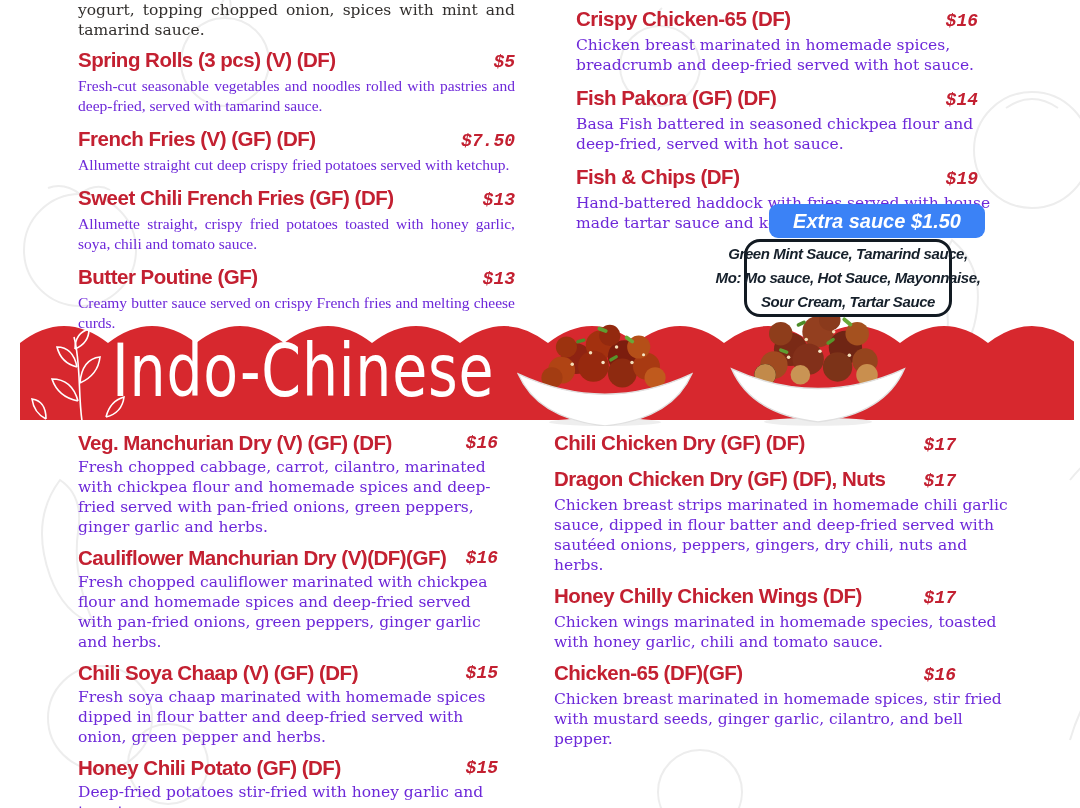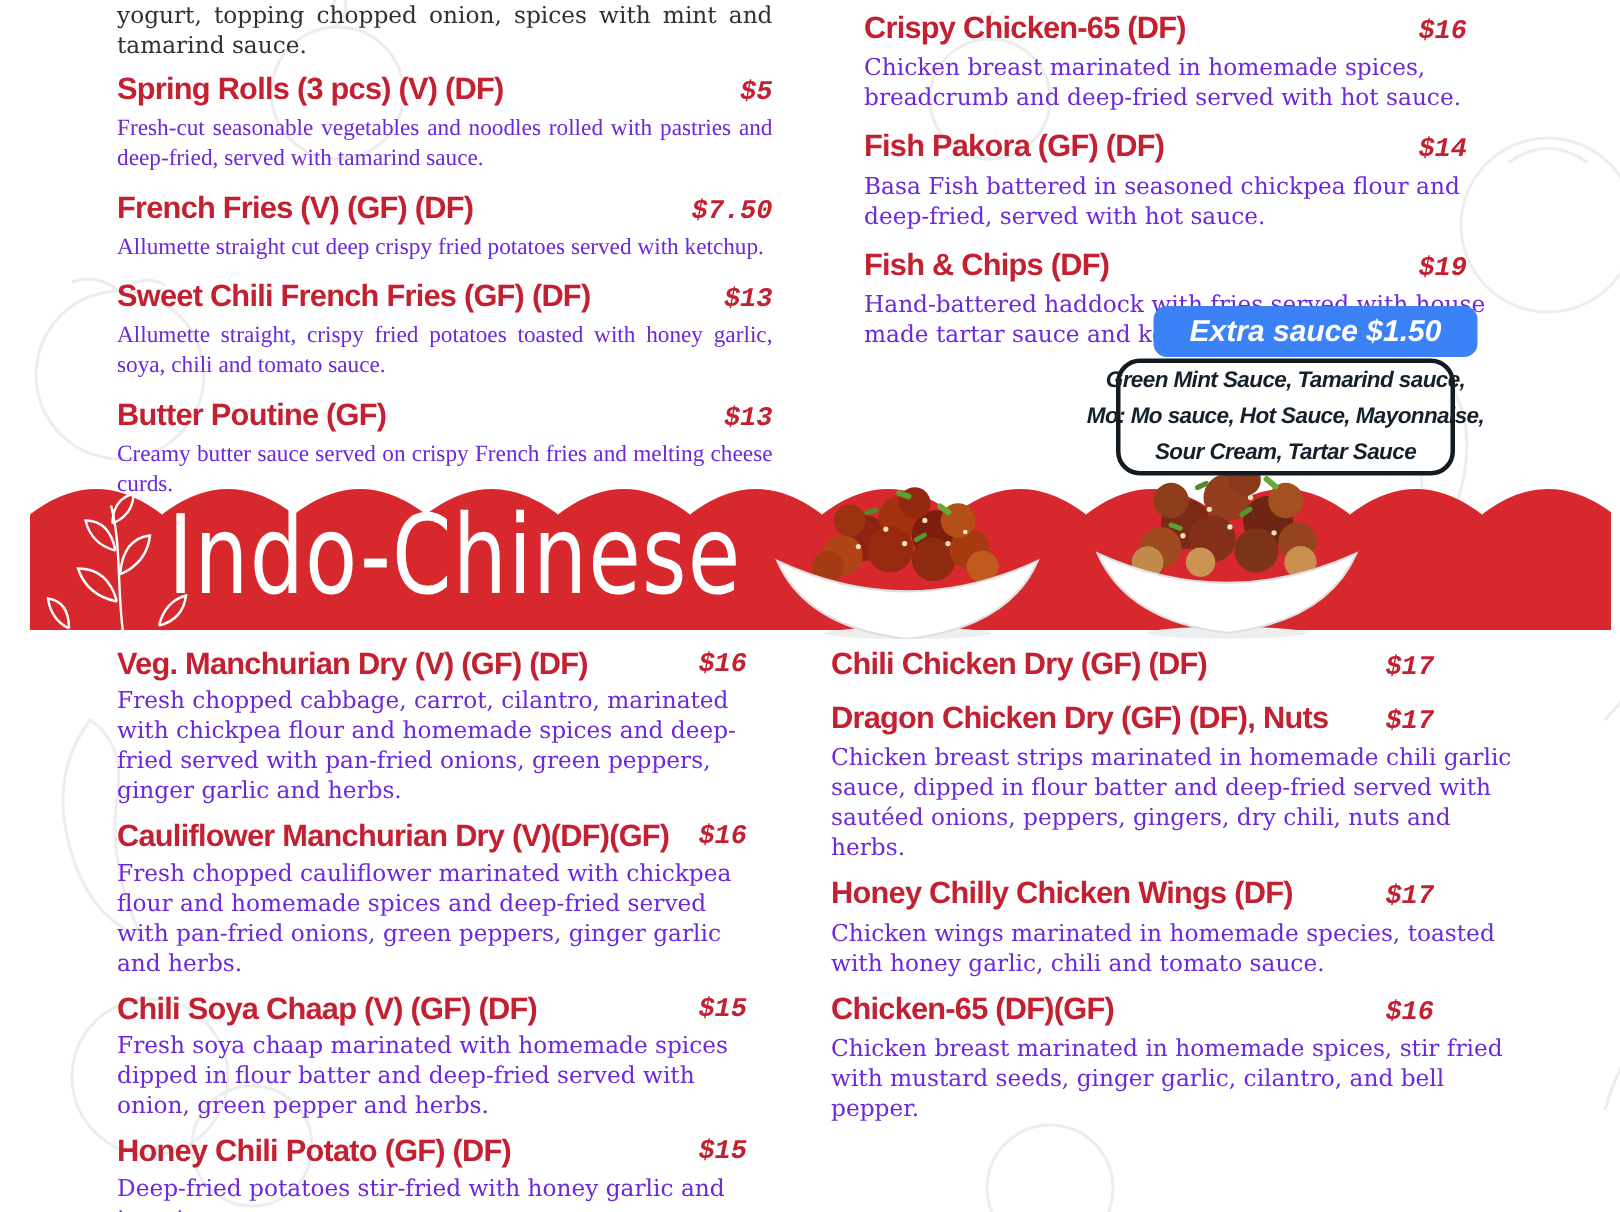--- a/index.html
+++ b/index.html
@@ -25,21 +25,21 @@
   #col-starters-left .item-desc,.overflow-desc{text-align:justify;font-family:Liberation Serif, serif;}
   #col-indo-left .item-desc{width:414px;}
   .overflow-desc{font-family:"DejaVu Serif",serif;font-size:15.5px;line-height:20px;
                  color:#322f2d;margin-bottom:7px;}
   
   #extra-sauce-badge{position:absolute;left:769px;top:204px;width:216px;height:34px;
       background:#3b82f6;border-radius:9px;display:flex;align-items:center;justify-content:center;
       z-index:4;}
   #extra-sauce-badge span{color:#ffffff;font-style:italic;font-weight:700;font-size:20px;
       font-family:"Liberation Sans",sans-serif;}
-  #sauce-box{position:absolute;left:744px;top:239px;width:226px;height:78px;box-sizing:border-box;
+  #sauce-box{position:absolute;left:744px;top:239px;width:208px;height:78px;box-sizing:border-box;
       background:#ffffff;border:3px solid #121a22;border-radius:16px;display:flex;flex-direction:column;
       align-items:center;justify-content:center;z-index:4;}
   .sauce-line{color:#16202b;font-style:italic;font-weight:700;font-size:15px;line-height:24px;
       letter-spacing:-0.4px;white-space:nowrap;font-family:"Liberation Sans",sans-serif;}
   
   #banner{position:absolute;left:20px;top:321px;width:1054px;height:99px;z-index:1;}
   #banner .wave{position:absolute;left:0;top:0;}
   #banner-title{position:absolute;left:92px;top:8px;color:#ffffff;
       font-family:"DejaVu Sans",sans-serif;font-weight:400;font-size:73px;line-height:84px;
       letter-spacing:1px;transform:scaleX(0.78);transform-origin:left center;z-index:2;}

